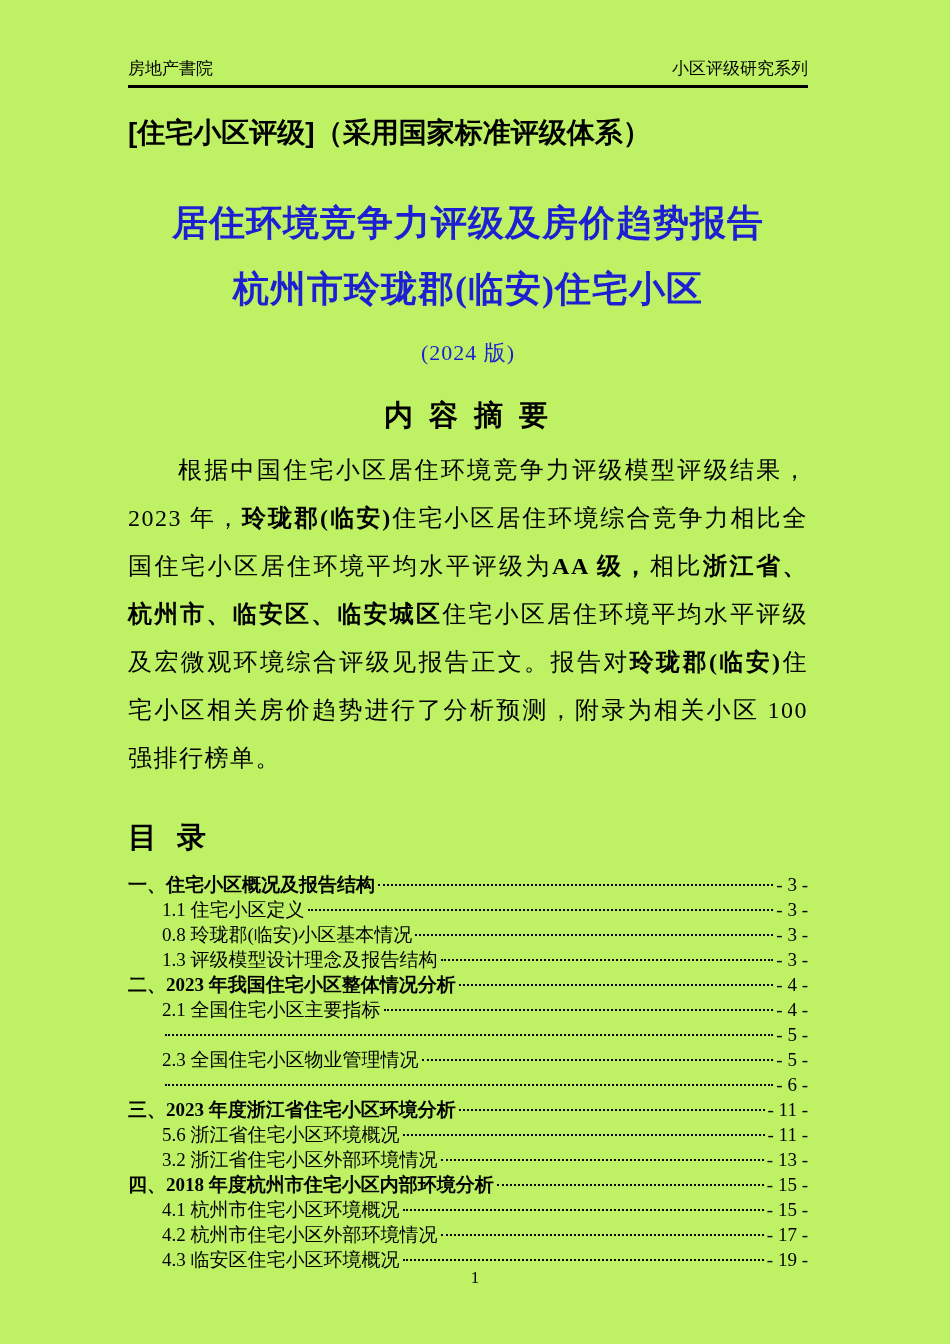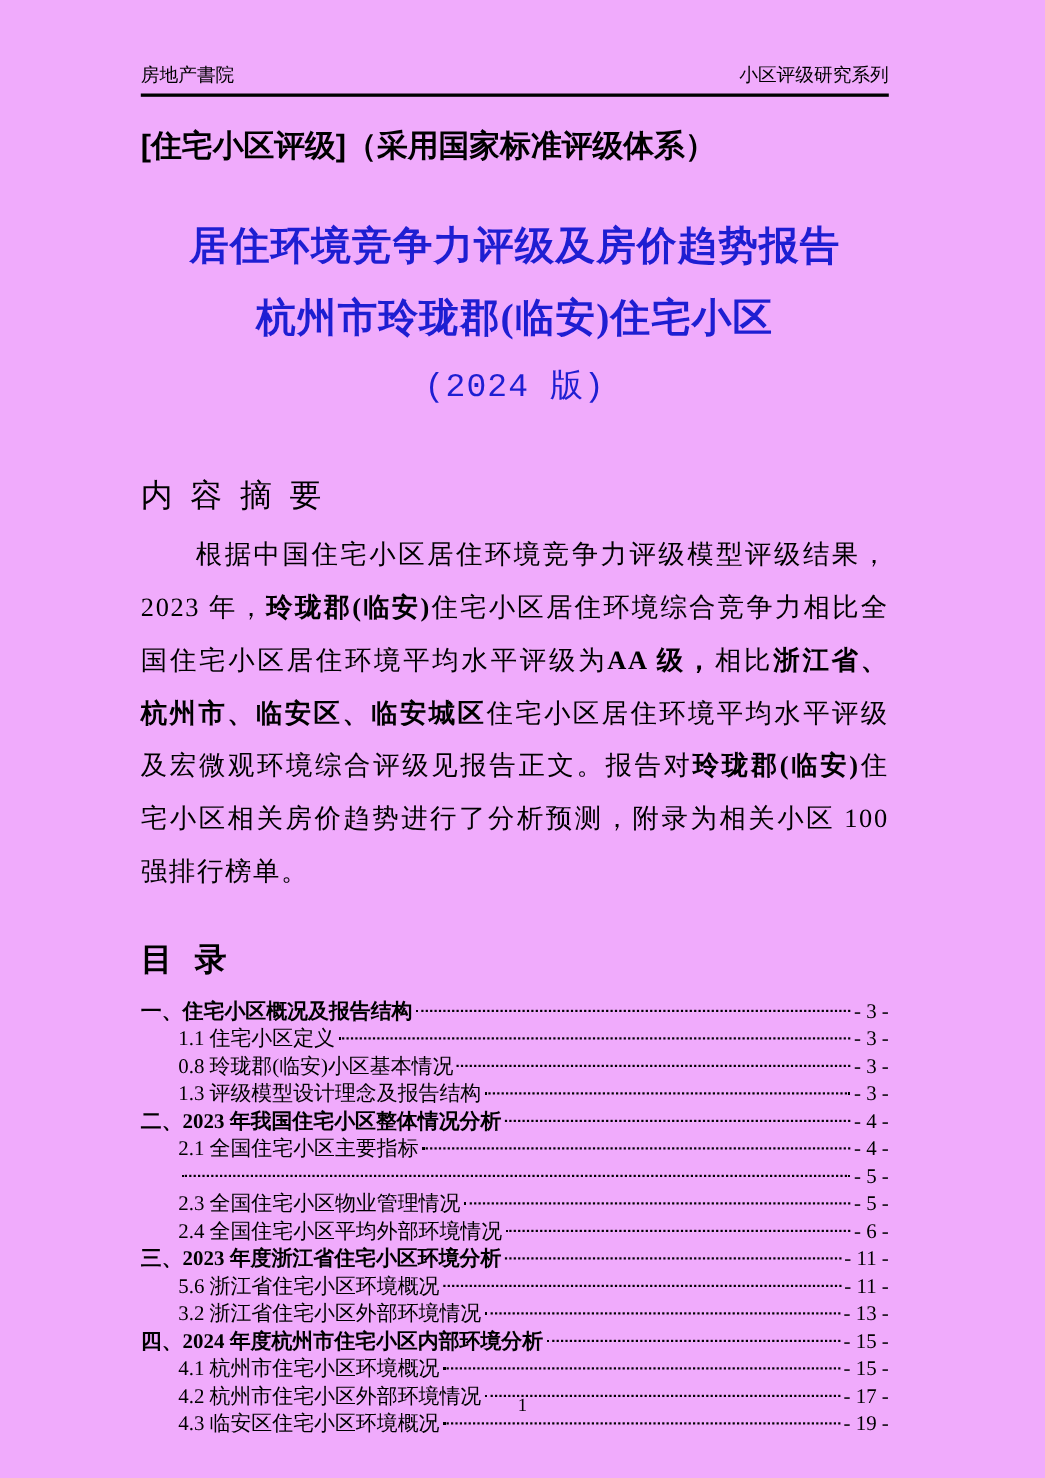--- a/index.html
+++ b/index.html
@@ -2,21 +2,21 @@
 <html lang="zh" style="--title-blue: #1e1ed2; --ink: #000000;"><head>
 <meta charset="utf-8">
 <style>
   :root { --title-blue: #1e1ed2; --ink: #000000; }
   * { box-sizing: border-box; }
   html, body { margin: 0; padding: 0; background: #ffffff; }
   .page {
     position: relative;
     width: 950px; height: 1344px;
     margin: 0 auto;
-    background: #f0abfc;
+    background: #bef264;
     color: var(--ink);
     font-family: "Liberation Serif", "DejaVu Serif", serif;
     overflow: hidden;
     padding: 58px 142px 0 128px;
   }
   
   .header {
     display: flex; justify-content: space-between; align-items: flex-end;
     font-family: "Liberation Sans", "DejaVu Sans", sans-serif;
     font-size: 17px; line-height: 22px;
@@ -26,26 +26,26 @@
   
   .bracket-line {
     margin-top: 26px;
     font-family: "Liberation Sans", "DejaVu Sans", sans-serif;
     font-weight: bold;
     font-size: 28px;
   }
   
   .title-block { margin-top: 38px; text-align: center; color: var(--title-blue); }
   .title-line { font-size: 36px; line-height: 66px; font-weight: bold; letter-spacing: 1px; }
-  .title-edition { font-size: 30px; line-height: 62px; font-weight: normal; letter-spacing: 1px; font-family: Liberation Mono, monospace; }
+  .title-edition { font-size: 22px; line-height: 62px; font-weight: normal; letter-spacing: 1px; }
   
   .summary-heading {
-    margin-top: 47px; 
+    margin-top: 12px; text-align: center;
     font-family: "Liberation Sans", "DejaVu Sans", sans-serif;
-    font-weight: normal; font-size: 29px; letter-spacing: 4px;
+    font-weight: bold; font-size: 29px; letter-spacing: 4px;
   }
   .summary-paragraph {
     margin-top: 10px;
     font-size: 24px; line-height: 48px;
     text-align: justify; text-justify: inter-ideograph;
     text-indent: 50px;
     letter-spacing: 1.5px;
   }
   .summary-paragraph .b { font-weight: bold; }
   
@@ -132,41 +132,40 @@
       <div class="toc-row lvl2">
         <span class="leader"></span>
         <span class="toc-page">- 5 -</span>
       </div>
       <div class="toc-row lvl2">
         <span class="toc-label">2.3 全国住宅小区物业管理情况</span>
         <span class="leader"></span>
         <span class="toc-page">- 5 -</span>
       </div>
       <div class="toc-row lvl2">
-        <span class="toc-label">2.4 全国住宅小区平均外部环境情况</span>
         <span class="leader"></span>
         <span class="toc-page">- 6 -</span>
       </div>
       <div class="toc-row lvl1">
         <span class="toc-label">三、2023 年度浙江省住宅小区环境分析</span>
         <span class="leader"></span>
         <span class="toc-page">- 11 -</span>
       </div>
       <div class="toc-row lvl2">
         <span class="toc-label">5.6 浙江省住宅小区环境概况</span>
         <span class="leader"></span>
         <span class="toc-page">- 11 -</span>
       </div>
       <div class="toc-row lvl2">
         <span class="toc-label">3.2 浙江省住宅小区外部环境情况</span>
         <span class="leader"></span>
         <span class="toc-page">- 13 -</span>
       </div>
       <div class="toc-row lvl1">
-        <span class="toc-label">四、2024 年度杭州市住宅小区内部环境分析</span>
+        <span class="toc-label">四、2018 年度杭州市住宅小区内部环境分析</span>
         <span class="leader"></span>
         <span class="toc-page">- 15 -</span>
       </div>
       <div class="toc-row lvl2">
         <span class="toc-label">4.1 杭州市住宅小区环境概况</span>
         <span class="leader"></span>
         <span class="toc-page">- 15 -</span>
       </div>
       <div class="toc-row lvl2">
         <span class="toc-label">4.2 杭州市住宅小区外部环境情况</span>

